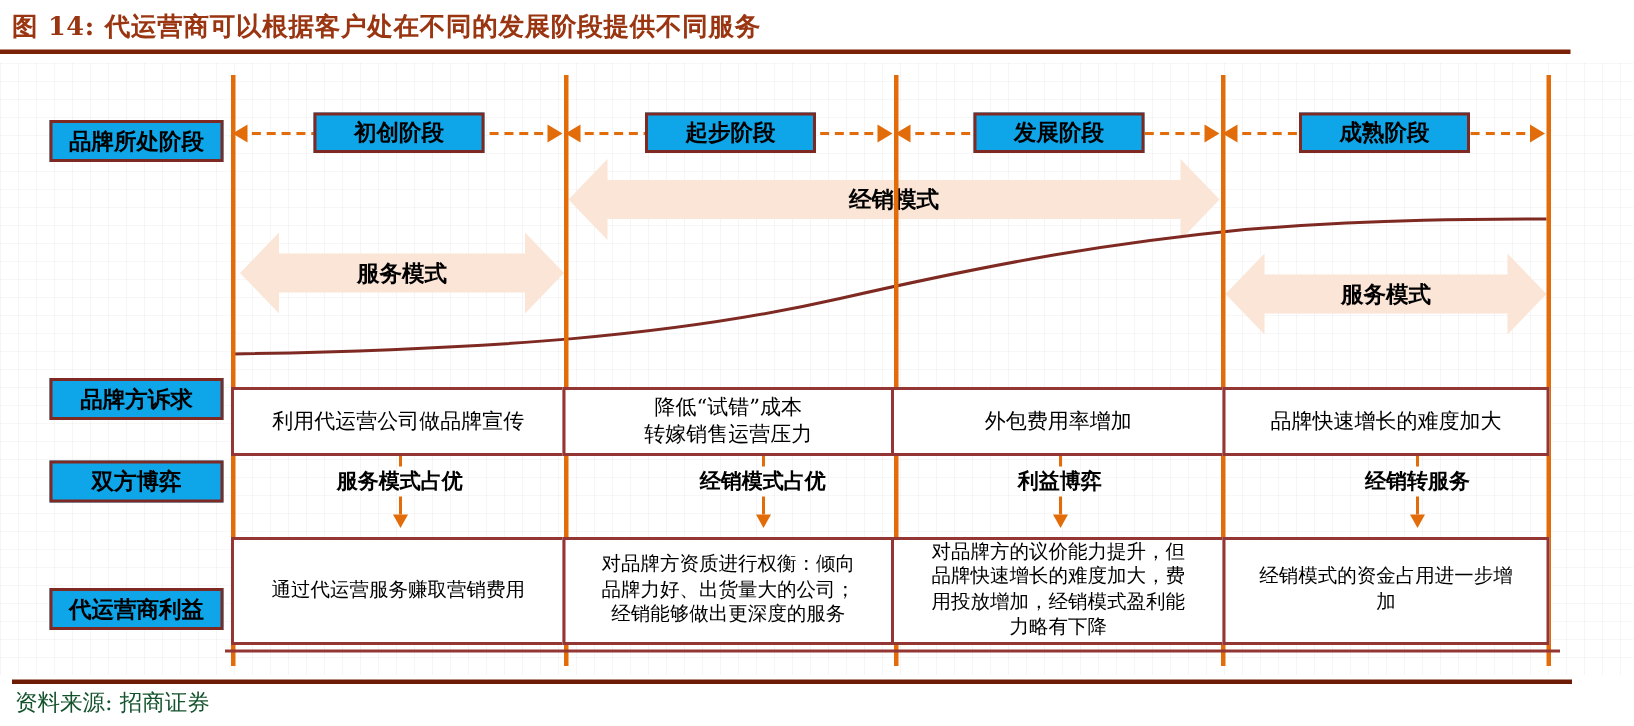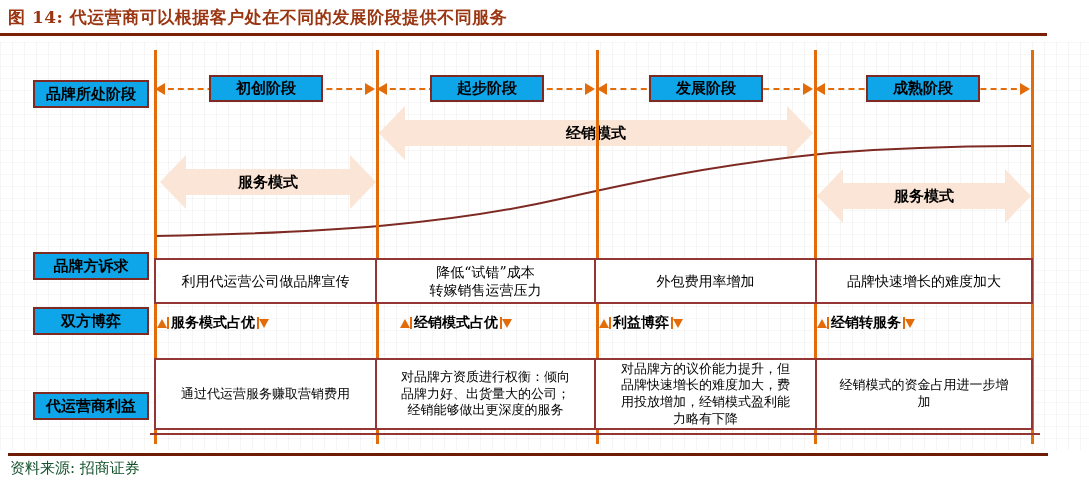--- a/index.html
+++ b/index.html
@@ -40,21 +40,21 @@
   .trow-demand{top:228px;height:46px;margin-top:30px;}
   .trow-interest{top:358px;height:72px;}
   .cell{box-sizing:border-box;border:2px solid #943634;margin-left:-2px;background:#fff;
         display:flex;align-items:center;justify-content:center;text-align:center;
         white-space:pre-line;padding:1px 6px;}
   .cell:first-child{margin-left:0;}
   .trow-demand .cell{font-size:14px;line-height:1.3;}
   .trow-interest .cell{font-size:13px;line-height:1.28;}
   .c1{width:224px;} .c2{width:222px;} .c3{width:224px;} .c4{width:219px;}
   
-  .gcol{top:290px;height:66px;display:flex;align-items:center;z-index:2;}
+  .gcol{top:290px;height:66px;display:flex;flex-direction:column;align-items:center;z-index:2;}
   .vtri-up{width:0;height:0;border-left:5px solid transparent;border-right:5px solid transparent;border-bottom:9px solid #e36c0a;}
   .vtri-down{width:0;height:0;border-left:5px solid transparent;border-right:5px solid transparent;border-top:9px solid #e36c0a;}
   .vdash{width:0;height:12px;border-left:2px dashed #e36c0a;}
   .gtext{font-size:14px;font-weight:bold;padding:1px 2px;}
   
   .table-subrule{left:150px;top:433px;width:890px;height:2px;background:#943634;z-index:4;}
   .footer-rule{left:8px;top:453px;width:1040px;height:3px;background:#6e1c05;}
   .source{left:10px;top:459px;font-size:15px;color:#14532d;}
 </style>
 </head>

